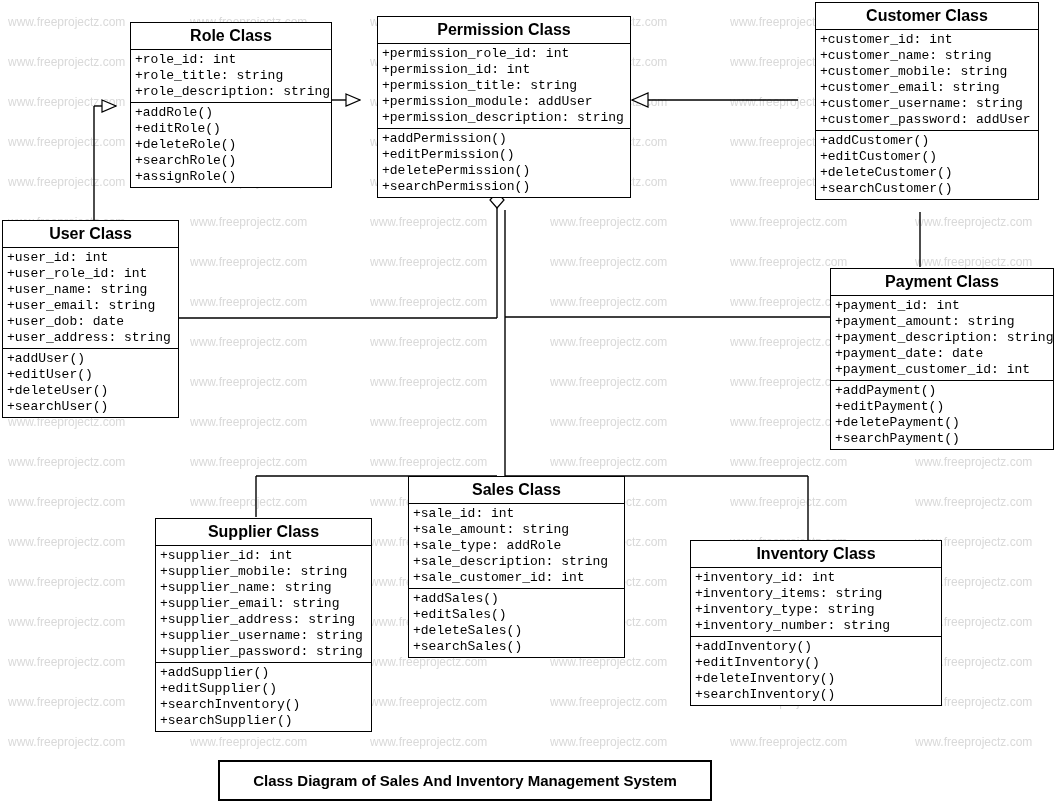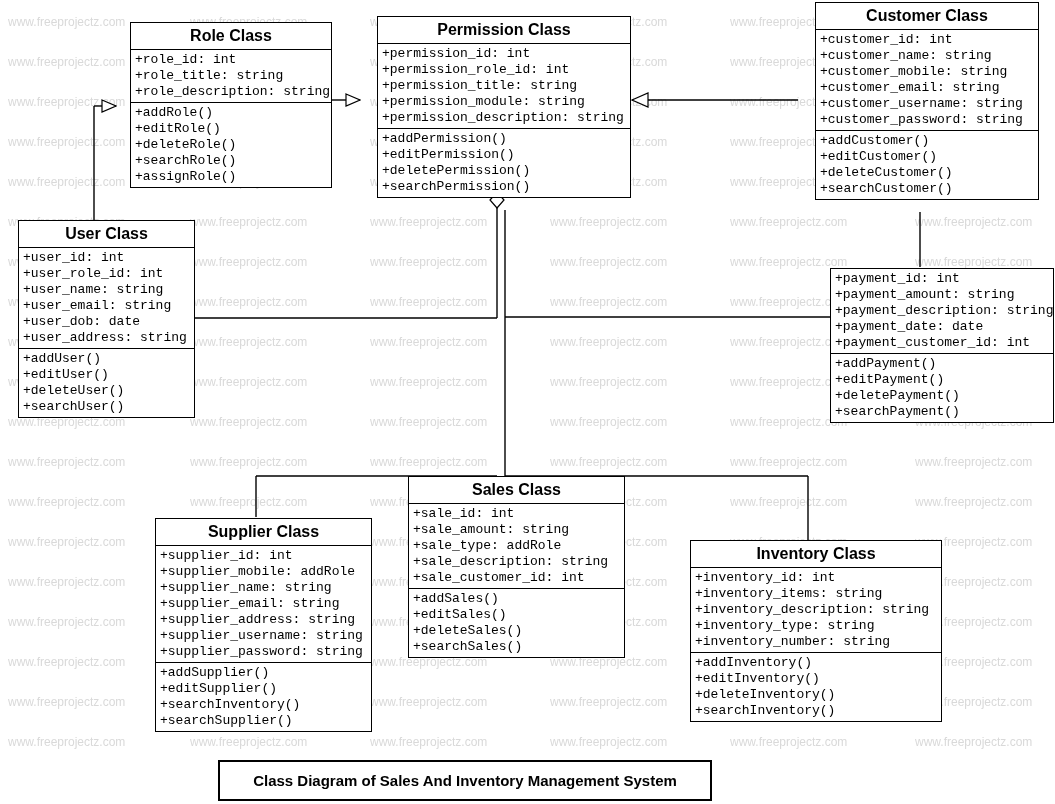--- a/index.html
+++ b/index.html
@@ -245,71 +245,72 @@
         <div class="class-line">+editRole()</div>
         <div class="class-line">+deleteRole()</div>
         <div class="class-line">+searchRole()</div>
         <div class="class-line">+assignRole()</div>
       </div>
   </div>
 
   <div class="class-box" style="left:377px; top:16px; width:252px;">
     <div class="class-title">Permission Class</div>
     <div class="class-section">
+        <div class="class-line">+permission_role_id: int</div>
         <div class="class-line">+permission_id: int</div>
-        <div class="class-line">+permission_role_id: int</div>
         <div class="class-line">+permission_title: string</div>
-        <div class="class-line">+permission_module: string</div>
+        <div class="class-line">+permission_module: addUser</div>
         <div class="class-line">+permission_description: string</div>
       </div>
     <div class="class-section">
         <div class="class-line">+addPermission()</div>
         <div class="class-line">+editPermission()</div>
         <div class="class-line">+deletePermission()</div>
         <div class="class-line">+searchPermission()</div>
       </div>
   </div>
 
   <div class="class-box" style="left:815px; top:2px; width:222px;">
     <div class="class-title">Customer Class</div>
     <div class="class-section">
         <div class="class-line">+customer_id: int</div>
         <div class="class-line">+customer_name: string</div>
         <div class="class-line">+customer_mobile: string</div>
         <div class="class-line">+customer_email: string</div>
         <div class="class-line">+customer_username: string</div>
-        <div class="class-line">+customer_password: string</div>
+        <div class="class-line">+customer_password: addUser</div>
       </div>
     <div class="class-section">
         <div class="class-line">+addCustomer()</div>
         <div class="class-line">+editCustomer()</div>
         <div class="class-line">+deleteCustomer()</div>
         <div class="class-line">+searchCustomer()</div>
       </div>
   </div>
 
-  <div class="class-box" style="left:2px; top:220px; width:175px;margin-left:16px;">
+  <div class="class-box" style="left:2px; top:220px; width:175px;">
     <div class="class-title">User Class</div>
     <div class="class-section">
         <div class="class-line">+user_id: int</div>
         <div class="class-line">+user_role_id: int</div>
         <div class="class-line">+user_name: string</div>
         <div class="class-line">+user_email: string</div>
         <div class="class-line">+user_dob: date</div>
         <div class="class-line">+user_address: string</div>
       </div>
     <div class="class-section">
         <div class="class-line">+addUser()</div>
         <div class="class-line">+editUser()</div>
         <div class="class-line">+deleteUser()</div>
         <div class="class-line">+searchUser()</div>
       </div>
   </div>
 
   <div class="class-box" style="left:830px; top:268px; width:222px;">
+    <div class="class-title">Payment Class</div>
     <div class="class-section">
         <div class="class-line">+payment_id: int</div>
         <div class="class-line">+payment_amount: string</div>
         <div class="class-line">+payment_description: string</div>
         <div class="class-line">+payment_date: date</div>
         <div class="class-line">+payment_customer_id: int</div>
       </div>
     <div class="class-section">
         <div class="class-line">+addPayment()</div>
         <div class="class-line">+editPayment()</div>
@@ -332,41 +333,40 @@
         <div class="class-line">+editSales()</div>
         <div class="class-line">+deleteSales()</div>
         <div class="class-line">+searchSales()</div>
       </div>
   </div>
 
   <div class="class-box" style="left:155px; top:518px; width:215px;">
     <div class="class-title">Supplier Class</div>
     <div class="class-section">
         <div class="class-line">+supplier_id: int</div>
-        <div class="class-line">+supplier_mobile: addRole</div>
+        <div class="class-line">+supplier_mobile: string</div>
         <div class="class-line">+supplier_name: string</div>
         <div class="class-line">+supplier_email: string</div>
         <div class="class-line">+supplier_address: string</div>
         <div class="class-line">+supplier_username: string</div>
         <div class="class-line">+supplier_password: string</div>
       </div>
     <div class="class-section">
         <div class="class-line">+addSupplier()</div>
         <div class="class-line">+editSupplier()</div>
         <div class="class-line">+searchInventory()</div>
         <div class="class-line">+searchSupplier()</div>
       </div>
   </div>
 
   <div class="class-box" style="left:690px; top:540px; width:250px;">
     <div class="class-title">Inventory Class</div>
     <div class="class-section">
         <div class="class-line">+inventory_id: int</div>
         <div class="class-line">+inventory_items: string</div>
-        <div class="class-line">+inventory_description: string</div>
         <div class="class-line">+inventory_type: string</div>
         <div class="class-line">+inventory_number: string</div>
       </div>
     <div class="class-section">
         <div class="class-line">+addInventory()</div>
         <div class="class-line">+editInventory()</div>
         <div class="class-line">+deleteInventory()</div>
         <div class="class-line">+searchInventory()</div>
       </div>
   </div>

